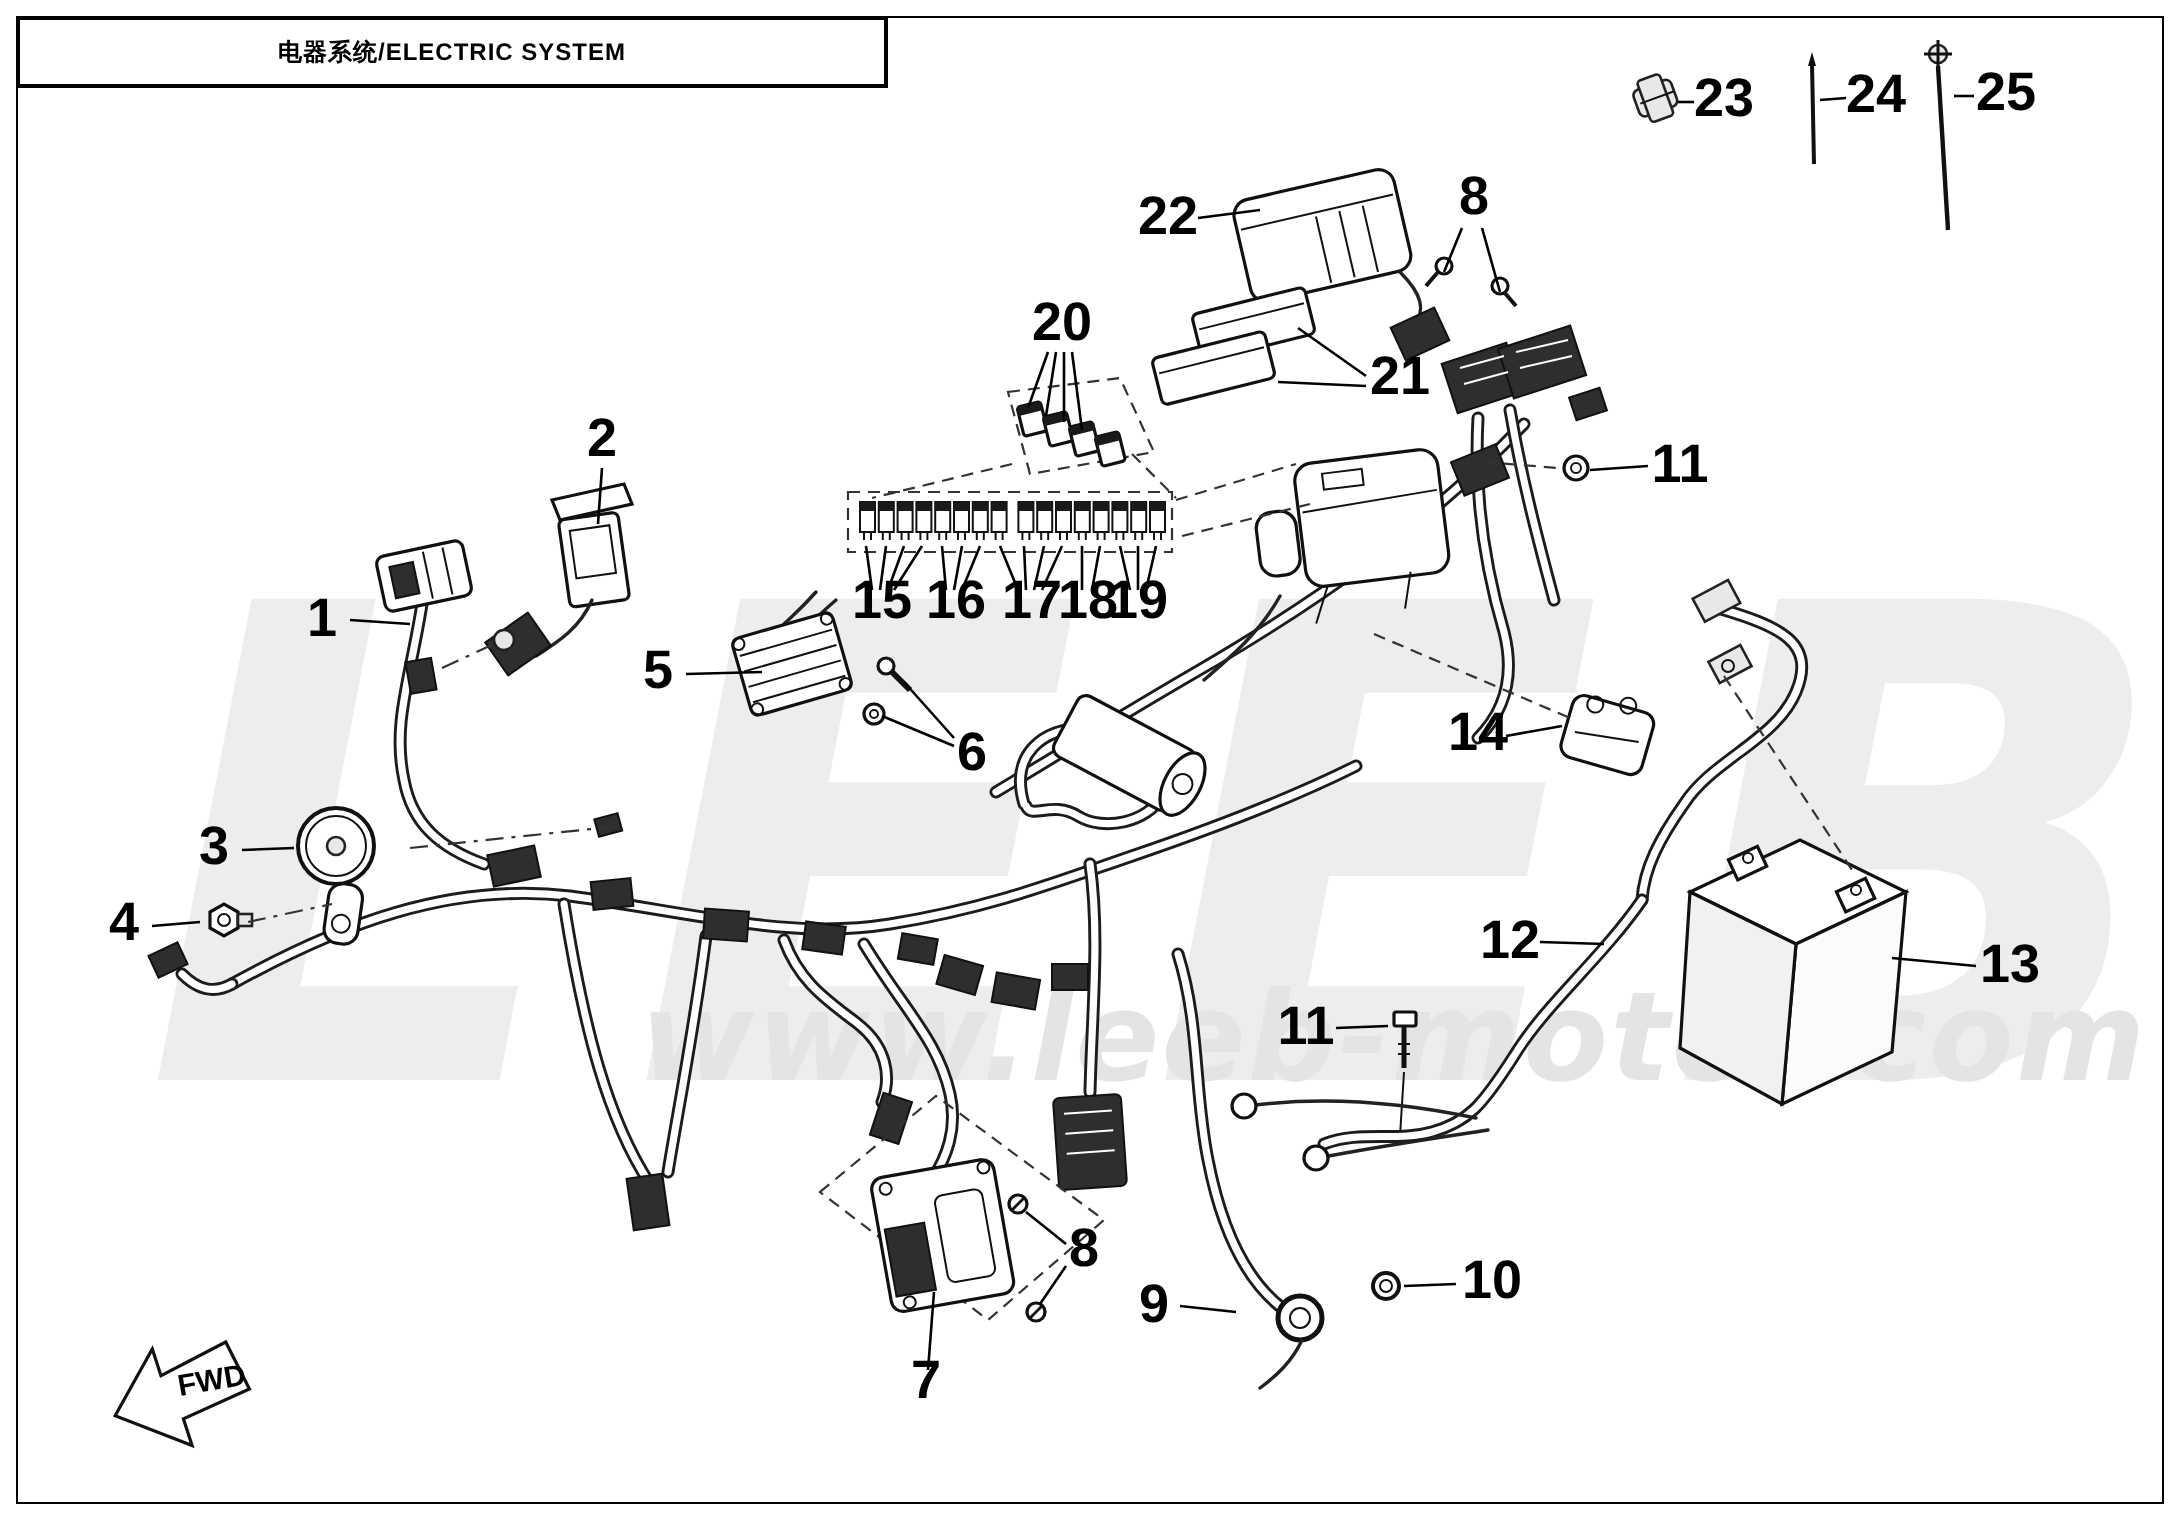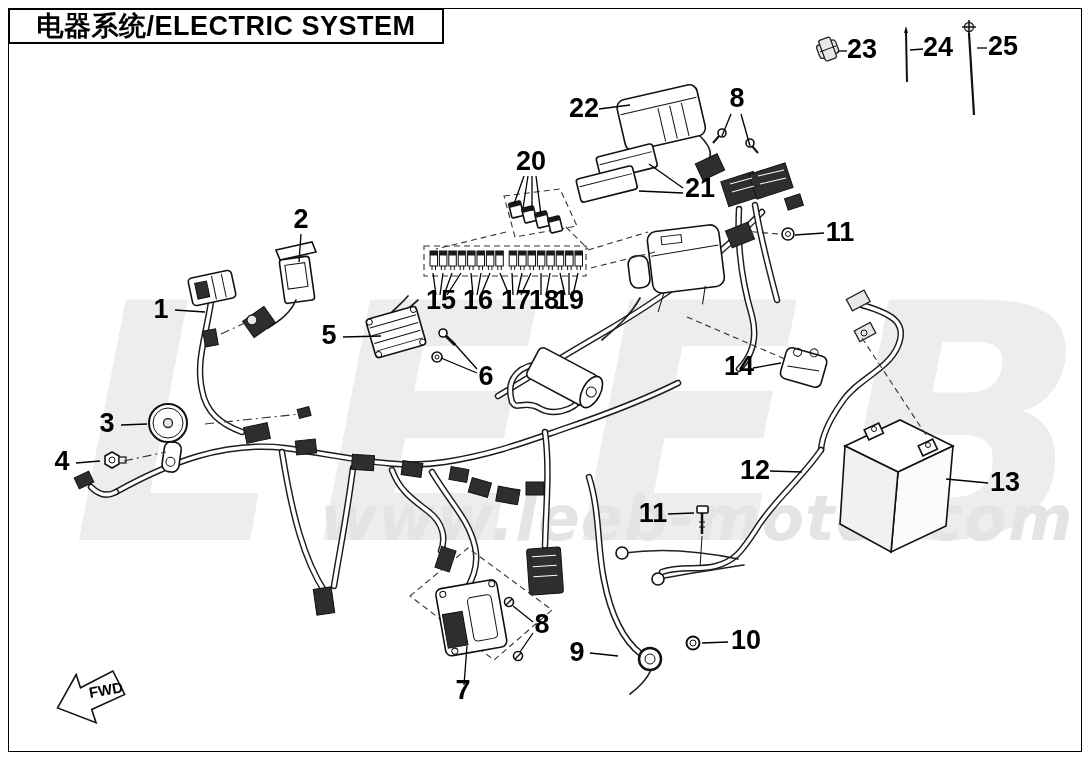--- a/index.html
+++ b/index.html
@@ -1,21 +1,21 @@
 <!DOCTYPE html>
 <html><head>
 <meta charset="utf-8">
 <style>
   html,body{margin:0;padding:0;background:#fff;}
   .page{position:relative;width:1090px;height:760px;background:#fff;overflow:hidden;
         font-family:"Liberation Sans",sans-serif;}
   .frame{position:absolute;left:8px;top:8px;right:8px;bottom:8px;border:1.5px solid #000;}
   .title-box{position:absolute;left:8px;top:8px;width:436px;height:36px;border:2px solid #000;
         background:#fff;display:flex;align-items:center;justify-content:center;
-        font-weight:bold;font-size:27px;letter-spacing:.5px;box-sizing:border-box;}
+        font-weight:bold;font-size:12px;letter-spacing:.5px;box-sizing:border-box;}
   svg.art{position:absolute;left:0;top:0;}
   .wm-big{font-family:"DejaVu Sans",sans-serif;font-weight:bold;font-style:italic;
         font-size:330px;fill:#ededed;letter-spacing:34px;}
   .wm-url{font-family:"DejaVu Sans",sans-serif;font-weight:bold;font-style:italic;
         font-size:62px;fill:#e4e4e4;letter-spacing:1px;}
   .callout{font-family:"Liberation Sans",sans-serif;font-weight:700;font-size:27px;
         fill:#000;text-anchor:middle;}
   .leader{stroke:#000;stroke-width:1.3;}
   .tube-o{fill:none;stroke:#1c1c1c;stroke-width:6.5;stroke-linecap:round;stroke-linejoin:round;}
   .tube-i{fill:none;stroke:#fff;stroke-width:3.6;stroke-linecap:round;stroke-linejoin:round;}

